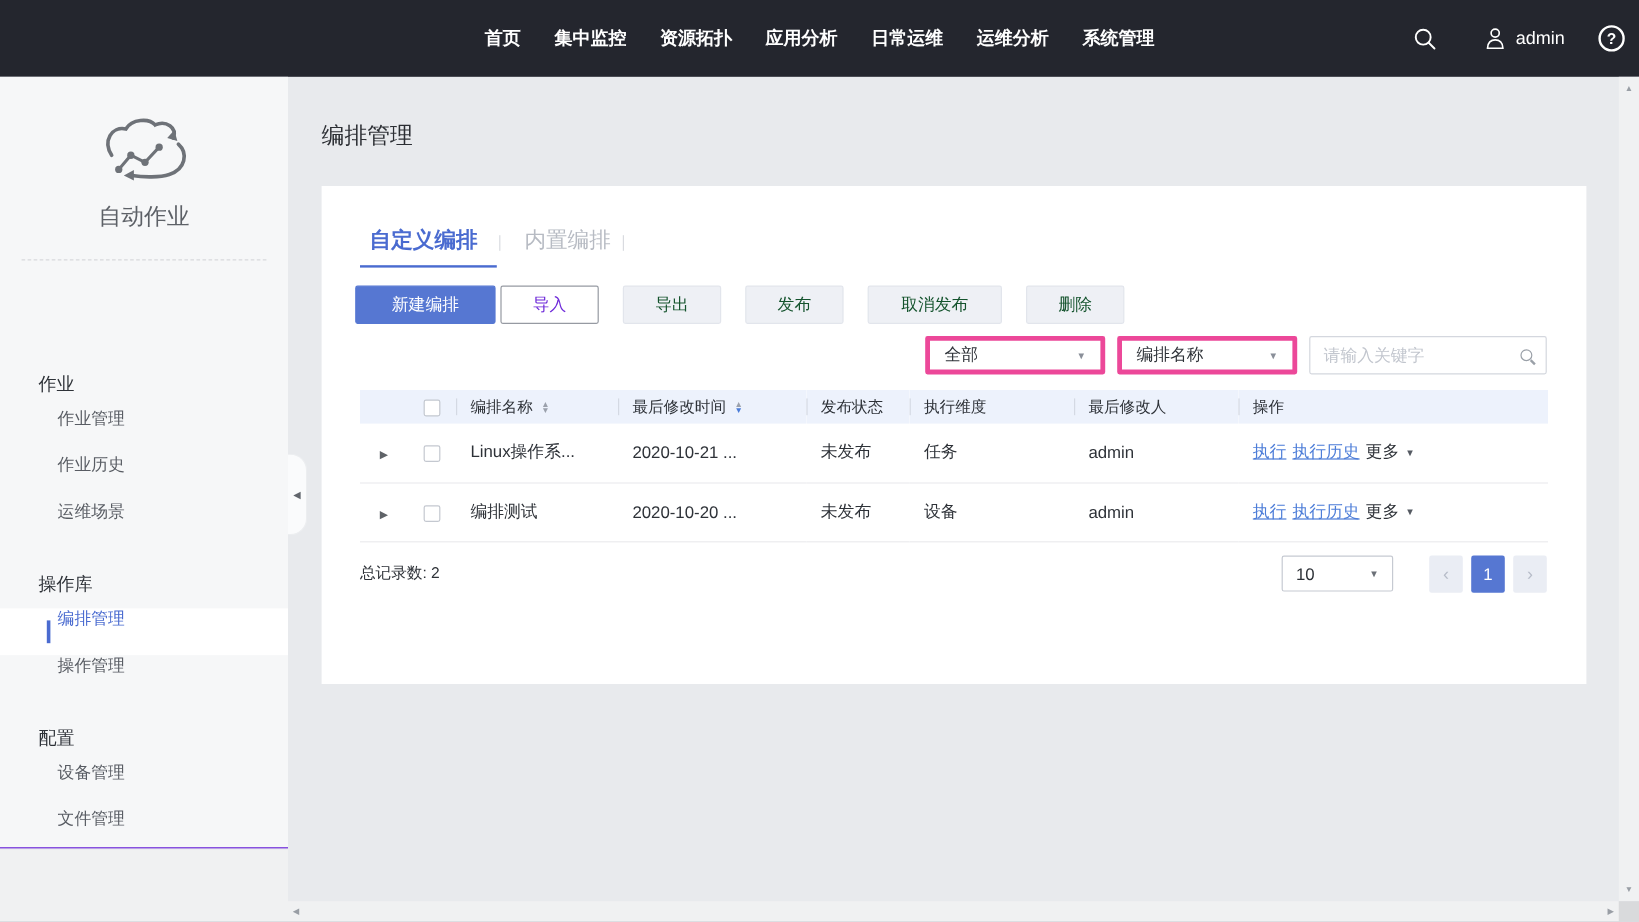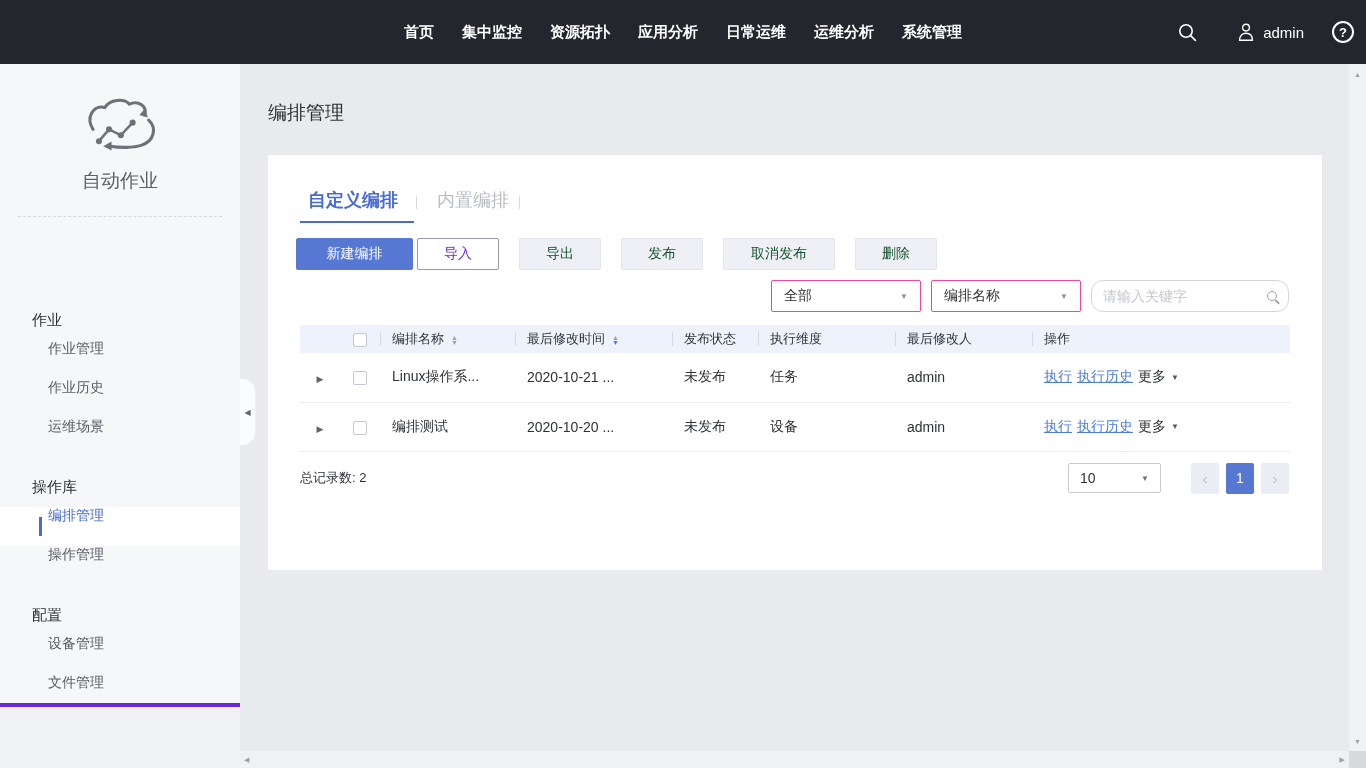--- a/index.html
+++ b/index.html
@@ -13,21 +13,21 @@
   .topnav-item { color:#ffffff; font-size:15px; font-weight:600; white-space:nowrap; cursor:pointer; }
   .topnav-right { position:absolute; right:12px; top:0; height:64px; display:flex; align-items:center; }
   .icon-btn { display:flex; align-items:center; cursor:pointer; }
   .search-icon { margin-right:38px; }
   .user-group { display:flex; align-items:center; gap:7px; margin-right:28px; }
   .user-name { color:#ffffff; font-size:15px; }
   .help-icon { width:22px; height:22px; border:2px solid #fff; border-radius:50%; display:flex; align-items:center; justify-content:center; color:#fff; font-size:13px; font-weight:bold; }
   .help-icon::after { content:"?"; }
 
   
-  .sidebar { position:absolute; left:0; top:64px; width:240px; height:643px; background:#f6f7f8; border-bottom:4px solid #6d28d9; }
+  .sidebar { position:absolute; left:0; top:64px; width:240px; height:643px; background:#f6f7f8; border-bottom:1px solid #6d28d9; }
   .sidebar-below { position:absolute; left:0; top:708px; width:240px; height:60px; background:#f0f1f2; }
   .logo { margin:30px auto 0; width:86px; height:64px; display:block; }
   .app-title { margin-top:10px; text-align:center; font-size:19px; color:#5d6167; }
   .side-divider { margin:22px 18px 0; border-top:1px dashed #d8d9db; }
   .menu { position:absolute; left:0; top:237px; width:240px; }
   .menu-section-label { height:39px; display:flex; align-items:center; padding-left:32px; font-size:15px; color:#2e3238; }
   .menu-section + .menu-section { margin-top:11px; }
   .menu-item { position:relative; height:39px; display:flex; align-items:flex-start; padding-left:48px; font-size:14px; color:#585c63; cursor:pointer; }
   .menu-item.active { background:#ffffff; color:#4a6bd0; }
   .active-bar { position:absolute; left:39px; top:10px; width:3px; height:19px; background:#4a6bd0; }
@@ -44,24 +44,24 @@
   .tab-sep { width:1px; height:13px; background:#d9dbe0; margin:0 12px 14px 2px; }
 
   .btn-row { position:absolute; left:28px; top:83px; display:flex; gap:4px; }
   .btn { height:32px; display:flex; align-items:center; justify-content:center; font-size:14px; border-radius:2px; cursor:pointer; }
   .btn.primary { width:117px; background:#5677d2; border:1px solid #5677d2; color:#fff; }
   .btn.normal { width:82px; background:#fff; border:1px solid #969aa2; color:#6d28d9; }
   .btn.disabled { background:#eef0f5; border:1px solid #e2e5ec; color:#14532d; cursor:default;margin-left:16px; }
   .btn.w-l { width:112px; } .btn.w-s { width:82px; }
 
   .filter-row { position:absolute; top:125px; right:33px; display:flex; gap:10px; }
-  .select { height:32px; background:#fff; border:1px solid #ec4899; border-radius:2px; display:flex; align-items:center; padding:0 12px; font-size:14px; color:#2e3238; cursor:pointer; }
+  .select { height:32px; background:#fff; border:4px solid #ec4899; border-radius:2px; display:flex; align-items:center; padding:0 12px; font-size:14px; color:#2e3238; cursor:pointer; }
   .select .caret { margin-left:auto; font-size:8px; color:#8a8f99; }
   .select.w150 { width:150px; }
-  .search-box { width:198px; height:32px; background:#fff; border:1px solid #d4d7de; border-radius:12px; display:flex; align-items:center; padding:0 11px; }
+  .search-box { width:198px; height:32px; background:#fff; border:1px solid #d4d7de; border-radius:2px; display:flex; align-items:center; padding:0 11px; }
   .search-box input { flex:1; border:none; outline:none; font-size:14px; color:#333; background:transparent; min-width:0; }
   .search-box input::placeholder { color:#c2c6ce; }
   .mag { width:10px; height:10px; border:1.5px solid #9aa0a8; border-radius:50%; position:relative; flex:none; margin-left:6px; }
   .mag::after { content:""; position:absolute; width:5px; height:1.5px; background:#9aa0a8; transform:rotate(45deg); right:-4px; bottom:-2px; }
 
   table.grid { position:absolute; left:32px; top:170px; width:990px; border-collapse:collapse; table-layout:fixed; }
   .grid thead tr { height:28px; background:#edf2fc; }
   .grid th { font-size:13px; font-weight:normal; color:#2e3238; text-align:left; padding-left:12px; position:relative; white-space:nowrap; }
   .grid th.sep::before { content:""; position:absolute; left:0; top:7px; width:1px; height:14px; background:#d4d9e3; }
   .grid th.center, .grid td.center { padding-left:0; text-align:center; }

